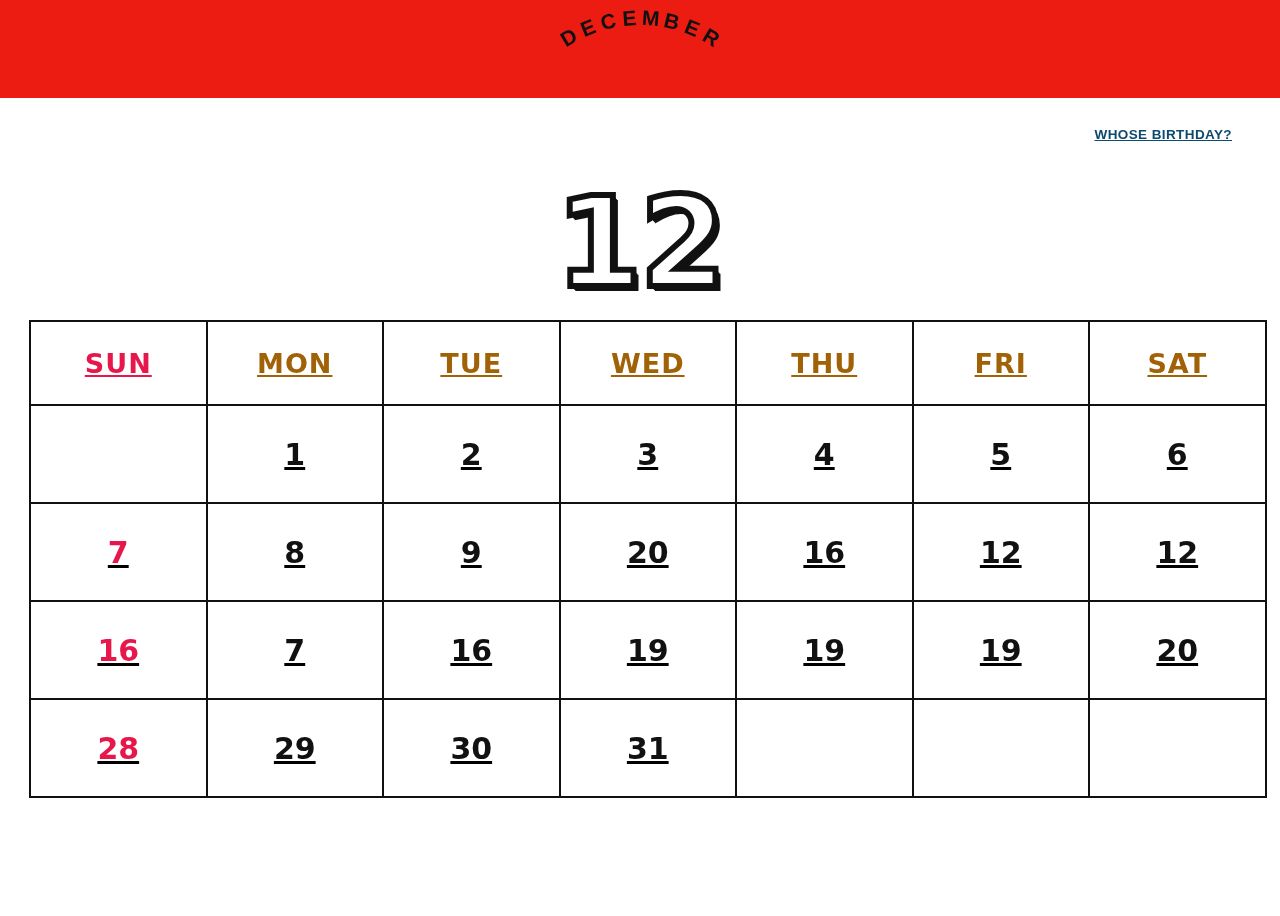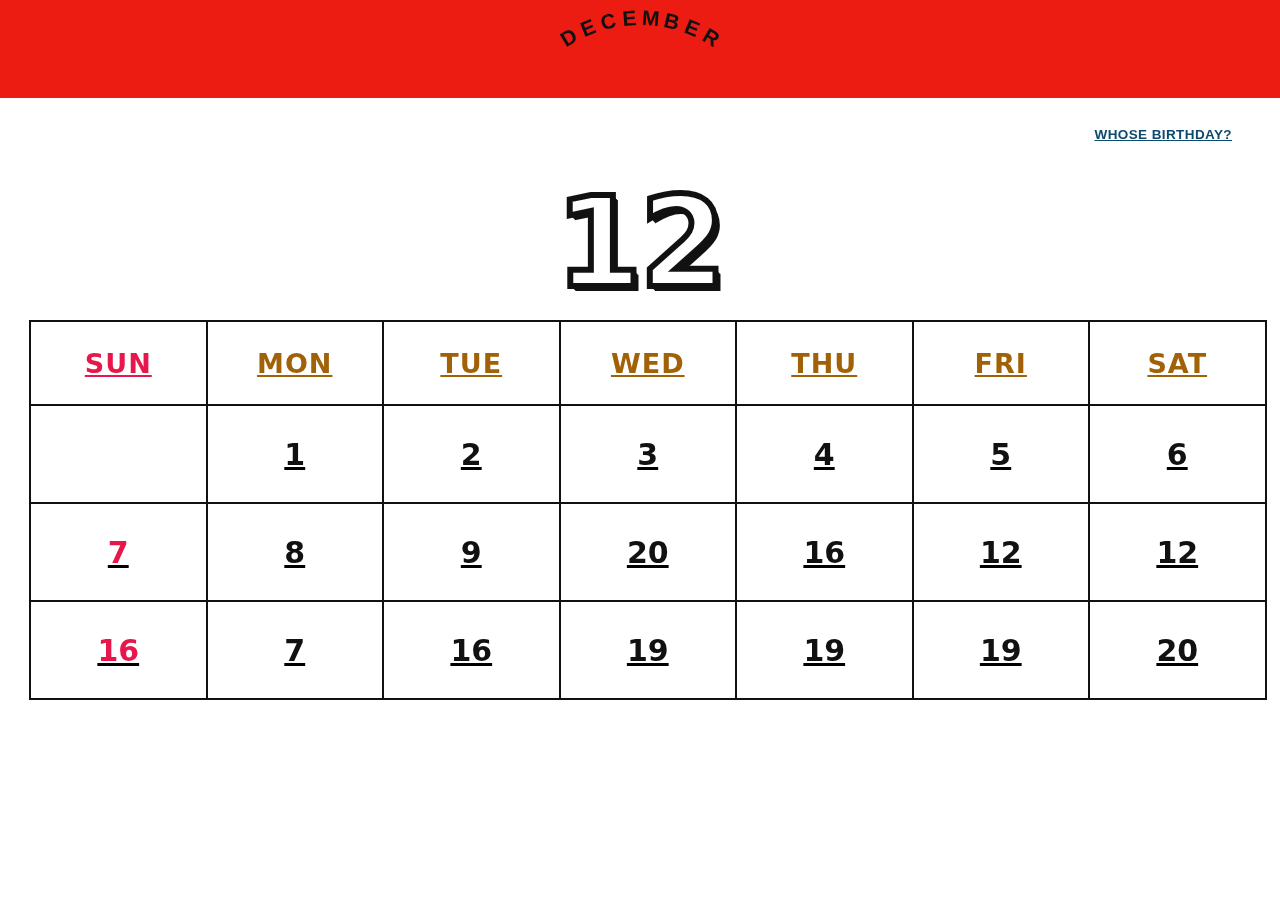--- a/index.html
+++ b/index.html
@@ -224,14 +224,31 @@
         <td>
           <div class="day-num">19</div>
         </td>
         <td>
           <div class="day-num">19</div>
         </td>
         <td>
           <div class="day-num">20</div>
         </td>
       </tr>
+      <tr>
+        <td>
+          <div class="day-num sunday">28</div>
+        </td>
+        <td>
+          <div class="day-num">29</div>
+        </td>
+        <td>
+          <div class="day-num">30</div>
+        </td>
+        <td>
+          <div class="day-num">31</div>
+        </td>
+        <td class="empty-cell"></td>
+        <td class="empty-cell"></td>
+        <td class="empty-cell"></td>
+      </tr>
     </tbody>
 </table>
 
 </body></html>

